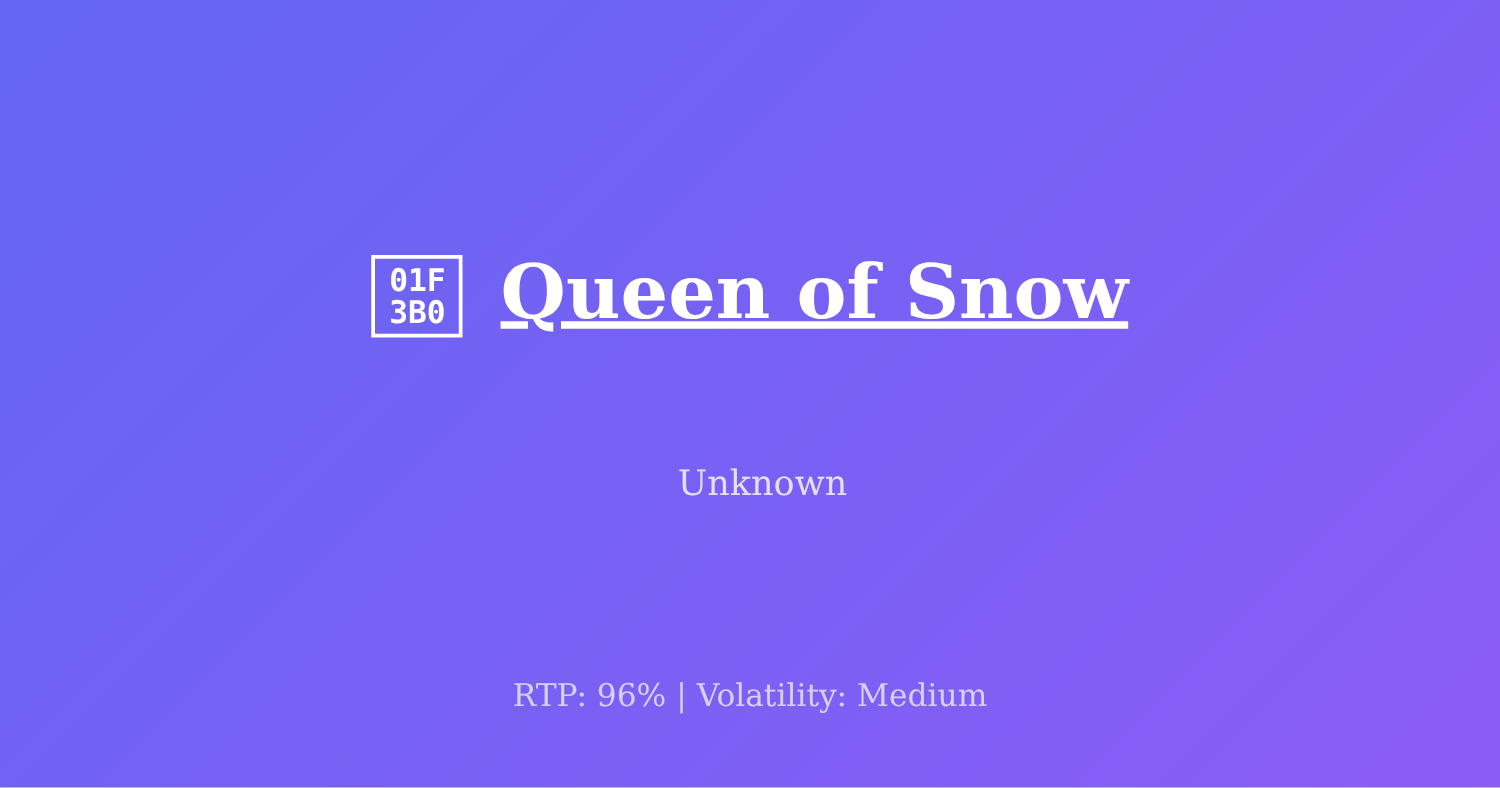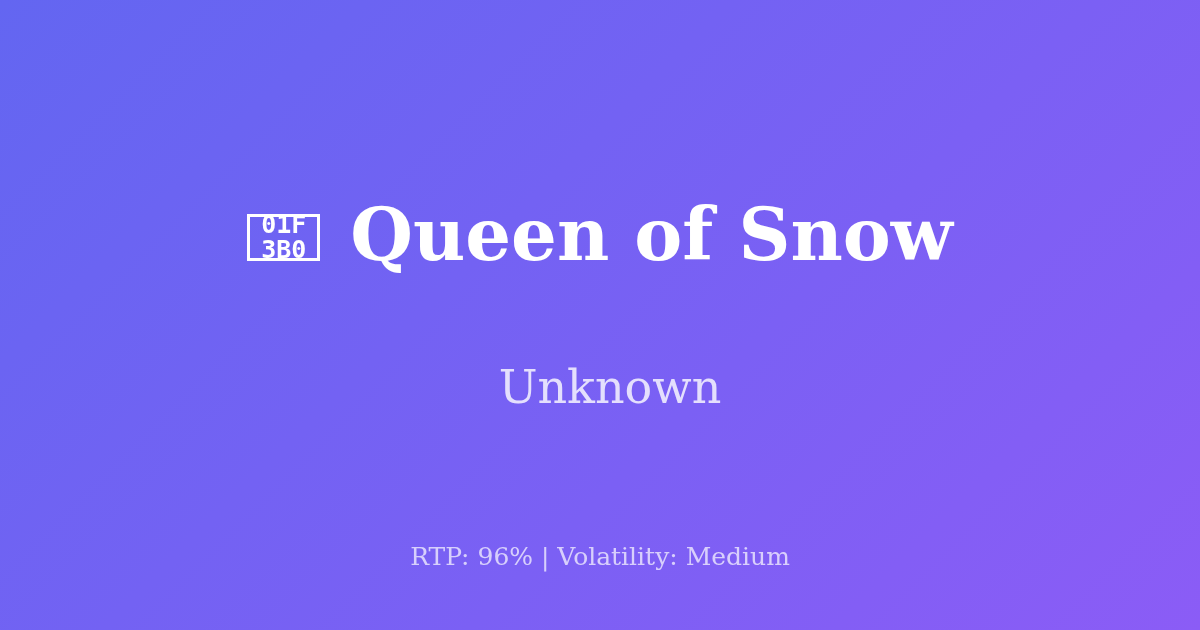--- a/index.html
+++ b/index.html
@@ -49,57 +49,58 @@
   }
 
   
   .tofu-glyph {
     box-sizing: border-box;
     display: inline-flex;
     flex-direction: column;
     align-items: center;
     justify-content: center;
     width: 73px;
-    height: 47px;
+    height: 66px;
     border: 3px solid #ffffff;
     padding: 3px 4px;
     flex: 0 0 auto;
     position: relative;
     top: 2px;
   }
 
   .tofu-glyph .cp-row {
     font-family: "DejaVu Sans Mono", "Liberation Mono", monospace;
     font-weight: 700;
     font-size: 25px;
     line-height: 25px;
     letter-spacing: 0px;
     color: #ffffff;
     display: block;
   }
 
   .card-title {
     font-family: "DejaVu Serif", "Liberation Serif", serif;
     font-weight: 700;
-    font-size: 72px;
+    font-size: 60px;
     line-height: 1.02;
     color: #ffffff;
     letter-spacing: 0px;
     margin: 0;
+    text-decoration: underline;
   }
 
   .card-subtitle {
     position: absolute;
     top: 363px;
     left: 0;
     right: 0;
     text-align: center;
     font-family: "DejaVu Serif", "Liberation Serif", serif;
     font-weight: 400;
-    font-size: 46px;
+    font-size: 28px;
     line-height: 48px;
     color: rgba(255, 255, 255, 0.80);
     margin: 0;
     padding-left: 20px;
   }
 
   
   .card-meta {
     position: absolute;
     left: 0;

